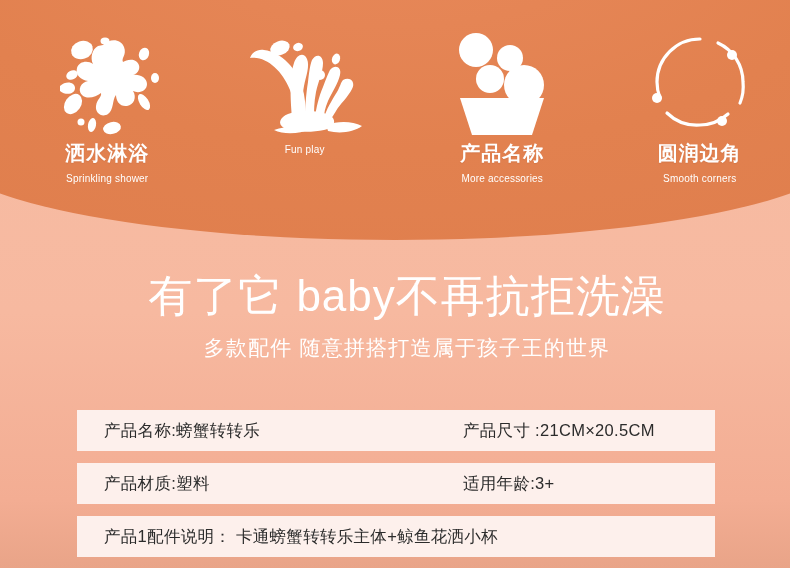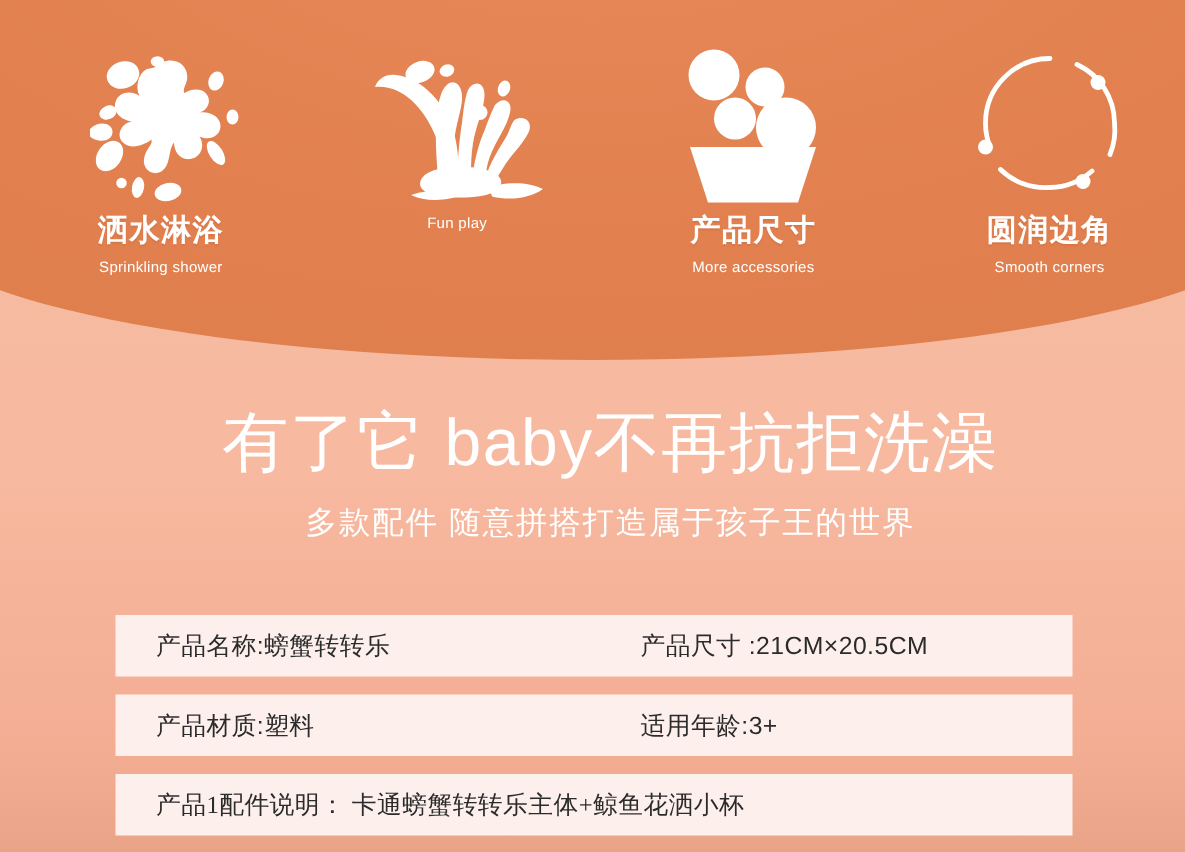--- a/index.html
+++ b/index.html
@@ -107,22 +107,23 @@
     top: 410px;
     width: 638px;
   }
   .spec-row {
     background: #fdf0ec;
     height: 41px;
     display: flex;
     align-items: center;
     margin-bottom: 12px;
     box-sizing: border-box;
-  }
-  .spec-row:last-child { margin-bottom: 16px; font-family: Liberation Serif, serif; }
+    gap: 36px;
+  }
+  .spec-row:last-child { margin-bottom: 16px; }
   .spec-cell {
     font-size: 16.5px;
     color: #2b2b2b;
     letter-spacing: .3px;
     white-space: nowrap;
   }
   .spec-cell-left {
     padding-left: 27px;
     width: 350px;
     box-sizing: border-box;
@@ -201,21 +202,21 @@
         <svg width="108" height="108" viewBox="0 0 108 108" aria-hidden="true">
           <g fill="#ffffff">
             <circle cx="28" cy="22" r="17"></circle>
             <circle cx="62" cy="30" r="13"></circle>
             <circle cx="42" cy="51" r="14"></circle>
             <circle cx="76" cy="57" r="20"></circle>
             <path d="M12 70 L96 70 L84 107 L24 107 Z"></path>
           </g>
         </svg>
       </div>
-      <div class="feature-title">产品尺寸</div>
+      <div class="feature-title">产品名称</div>
       <div class="feature-sub">More accessories</div>
     </div>
 
     <div class="feature">
       <div class="feature-icon">
         <svg width="104" height="104" viewBox="0 0 104 104" aria-hidden="true">
           <g fill="none" stroke="#ffffff" stroke-width="3.2" stroke-linecap="round">
             <path d="M52 9 A43 43 0 0 0 9 52 A43 43 0 0 0 12 68"></path>
             <path d="M19 83 A43 43 0 0 0 52 95 A43 43 0 0 0 80 84"></path>
             <path d="M92 73 A43 43 0 0 0 95 52 A43 43 0 0 0 70 13"></path>

